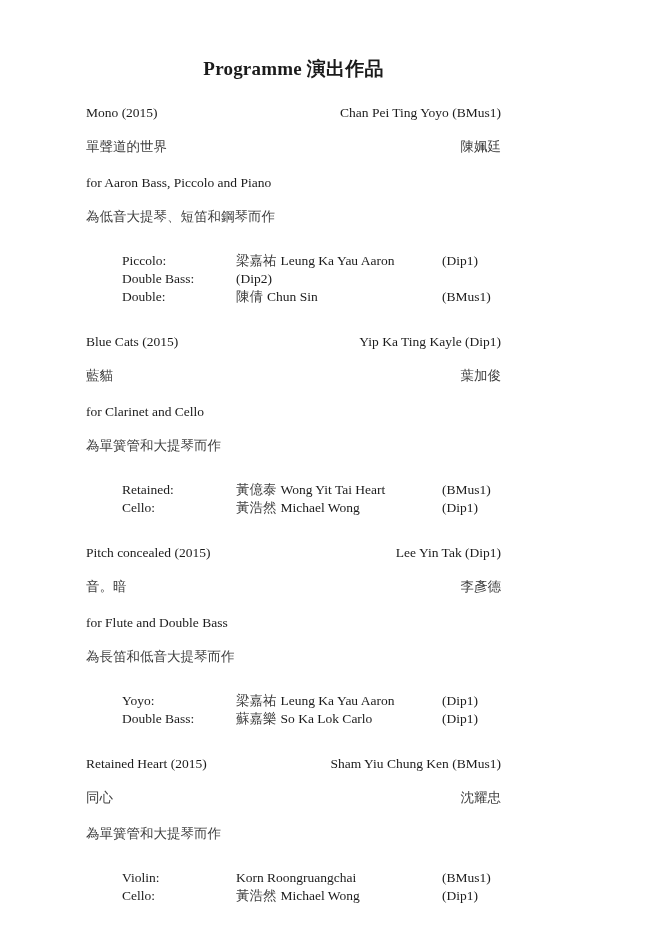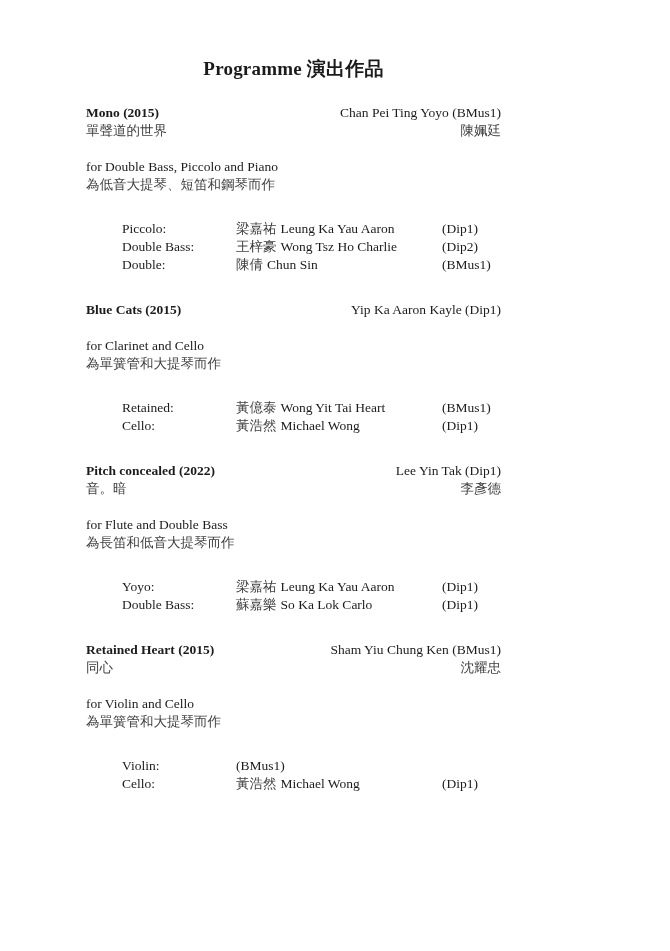--- a/index.html
+++ b/index.html
@@ -30,22 +30,22 @@
     letter-spacing: 0.2px;
   }
   .piece {
     margin-bottom: 27px;
   }
   .row {
     display: flex;
     justify-content: space-between;
     line-height: 18px;
   }
-  .bold { font-weight: bold; }
-  .zh { color: #3f3f3f; }
+  .bold { font-weight: normal; }
+  .zh { color: #3f3f3f; margin-top: 16px; }
   .instr {
     margin-top: 18px;
     line-height: 18px;
   }
   .performers {
     margin-top: 26px;
     margin-left: 36px;
     font-family: Liberation Serif, serif;
   }
   .performer-row {
@@ -77,48 +77,51 @@
   <section class="piece">
     <div class="row">
       <span class="bold">Mono (2015)</span>
       <span>Chan Pei Ting Yoyo (BMus1)</span>
     </div>
     <div class="row zh">
       <span>單聲道的世界</span>
       <span>陳姵廷</span>
     </div>
     <div class="instr">
-      <div>for Double Bass, Piccolo and Piano</div>
+      <div>for Aaron Bass, Piccolo and Piano</div>
       <div class="zh">為低音大提琴、短笛和鋼琴而作</div>
     </div>
     <div class="performers">
   <div class="performer-row">
     <span class="col-instrument">Piccolo:</span>
     <span class="col-name"><span class="zh">梁嘉祐</span><span>Leung Ka Yau Aaron</span></span>
     <span class="col-class">(Dip1)</span>
   </div>
 
   <div class="performer-row">
     <span class="col-instrument">Double Bass:</span>
-    <span class="col-name"><span class="zh">王梓豪</span><span>Wong Tsz Ho Charlie</span></span>
     <span class="col-class">(Dip2)</span>
   </div>
 
   <div class="performer-row">
     <span class="col-instrument">Double:</span>
     <span class="col-name"><span class="zh">陳倩</span><span>Chun Sin</span></span>
     <span class="col-class">(BMus1)</span>
   </div>
 </div>
   </section>
 
   <section class="piece">
     <div class="row">
       <span class="bold">Blue Cats (2015)</span>
-      <span>Yip Ka Aaron Kayle (Dip1)</span>
+      <span>Yip Ka Ting Kayle (Dip1)</span>
+    </div>
+    <div class="row zh">
+      <span>藍貓</span>
+      <span>葉加俊</span>
     </div>
     <div class="instr">
       <div>for Clarinet and Cello</div>
       <div class="zh">為單簧管和大提琴而作</div>
     </div>
     <div class="performers">
   <div class="performer-row">
     <span class="col-instrument">Retained:</span>
     <span class="col-name"><span class="zh">黃億泰</span><span>Wong Yit Tai Heart</span></span>
     <span class="col-class">(BMus1)</span>
@@ -127,21 +130,21 @@
   <div class="performer-row">
     <span class="col-instrument">Cello:</span>
     <span class="col-name"><span class="zh">黃浩然</span><span>Michael Wong</span></span>
     <span class="col-class">(Dip1)</span>
   </div>
 </div>
   </section>
 
   <section class="piece">
     <div class="row">
-      <span class="bold">Pitch concealed (2022)</span>
+      <span class="bold">Pitch concealed (2015)</span>
       <span>Lee Yin Tak (Dip1)</span>
     </div>
     <div class="row zh">
       <span>音。暗</span>
       <span>李彥德</span>
     </div>
     <div class="instr">
       <div>for Flute and Double Bass</div>
       <div class="zh">為長笛和低音大提琴而作</div>
     </div>
@@ -163,26 +166,26 @@
   <section class="piece">
     <div class="row">
       <span class="bold">Retained Heart (2015)</span>
       <span>Sham Yiu Chung Ken (BMus1)</span>
     </div>
     <div class="row zh">
       <span>同心</span>
       <span>沈耀忠</span>
     </div>
     <div class="instr">
-      <div>for Violin and Cello</div>
       <div class="zh">為單簧管和大提琴而作</div>
     </div>
     <div class="performers">
   <div class="performer-row">
     <span class="col-instrument">Violin:</span>
+    <span class="col-name"><span>Korn Roongruangchai</span></span>
     <span class="col-class">(BMus1)</span>
   </div>
 
   <div class="performer-row">
     <span class="col-instrument">Cello:</span>
     <span class="col-name"><span class="zh">黃浩然</span><span>Michael Wong</span></span>
     <span class="col-class">(Dip1)</span>
   </div>
 </div>
   </section>

